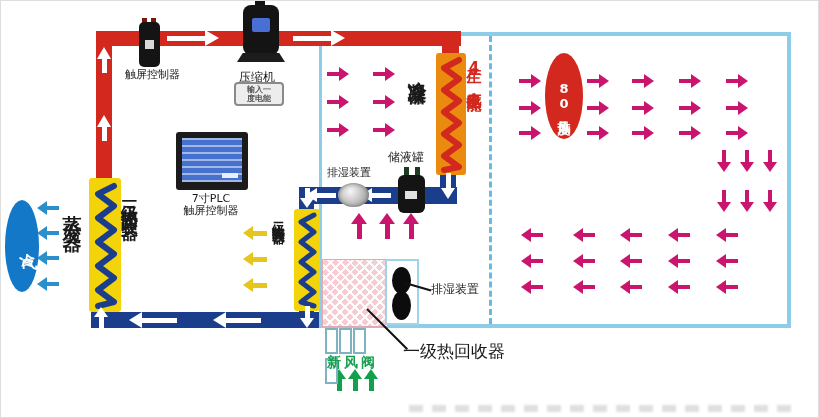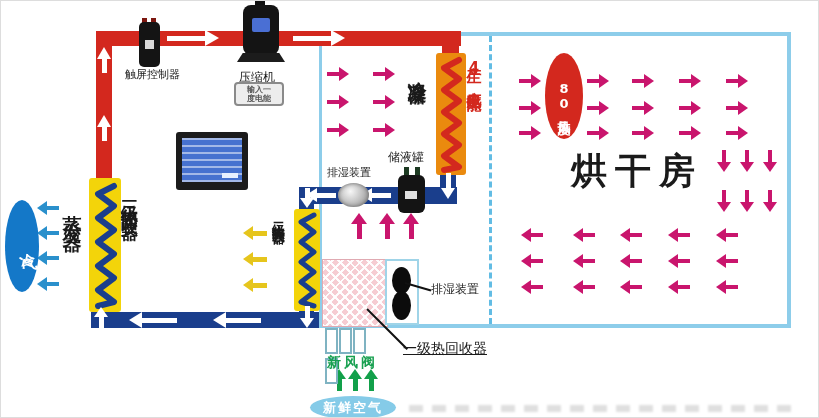--- a/index.html
+++ b/index.html
@@ -371,20 +371,24 @@
   <div class="abs" style="left:233px;top:81px;width:46px;border:2px solid #8a8a8a;border-radius:4px;background:#ededed;padding:1px 0;text-align:center;color:#555;font-weight:bold;font-size:8px;line-height:9px;">
     <div>输入一</div>
     <div>度电能</div>
   </div>
 
   <div class="abs" style="left:175px;top:131px;width:72px;height:58px;background:#1b1b1b;border-radius:3px;">
     <div style="position:absolute;left:6px;top:6px;width:60px;height:44px;background:#4671cf;background-image:repeating-linear-gradient(180deg,rgba(255,255,255,.5) 0 2px,transparent 2px 7px);">
       <div style="position:absolute;right:4px;bottom:4px;width:16px;height:5px;background:#e8f0ff;"></div>
     </div>
   </div>
+  <div class="label" style="left:160px;top:192px;width:100px;text-align:center;font-size:11px;line-height:12px;">
+    <div>7寸PLC</div>
+    <div>触屏控制器</div>
+  </div>
 
   <div class="vtext" style="left:407px;top:66px;font-size:19px;letter-spacing:2px;">冷凝器</div>
   <div class="vtext" style="left:465px;top:54px;font-size:15px;letter-spacing:2px;color:#d3281e;">产生4度电热能</div>
 
   <div class="label" style="left:387px;top:148px;font-size:12px;">储液罐</div>
   <div>
     <div class="abs" style="left:403px;top:166px;width:5px;height:9px;background:#1d3a22;"></div>
     <div class="abs" style="left:414px;top:166px;width:5px;height:9px;background:#1d3a22;"></div>
     <div class="blackbody" style="left:397px;top:174px;width:27px;height:38px;border-radius:6px;"></div>
     <div class="abs" style="left:404px;top:190px;width:12px;height:8px;background:#e0e0e0;"></div>
@@ -392,32 +396,28 @@
   <div class="label" style="left:326px;top:164px;font-size:11px;">排湿装置</div>
   <div class="abs" style="left:337px;top:182px;width:31px;height:24px;border-radius:50%;background:radial-gradient(circle at 40% 35%,#f7f7f7,#b5b5b5 60%,#808080);box-shadow:inset 0 0 4px #666;"></div>
 
   <div class="oval" style="left:4px;top:199px;width:34px;height:92px;background:#1478c8;">
     <span class="label" style="position:static;writing-mode:vertical-rl;text-orientation:upright;color:#fff;font-weight:bold;font-size:15px;letter-spacing:4px;transform:rotate(-18deg);">冷气</span>
   </div>
   <div class="vtext" style="left:62px;top:198px;font-size:19px;letter-spacing:10px;">蒸发器</div>
   <div class="vtext" style="left:120px;top:185px;font-size:17px;letter-spacing:5px;">三级热回收器</div>
   <div class="vtext" style="left:271px;top:211px;font-size:13px;letter-spacing:2px;">二级热回收器</div>
 
-  <div class="label" style="left:570px;top:146px;font-size:36px;font-weight:bold;letter-spacing:8px;">烘干房</div>
   <div class="oval" style="left:544px;top:52px;width:38px;height:86px;background:#d3281e;">
     <span style="writing-mode:vertical-rl;text-orientation:upright;font-size:13px;line-height:1;letter-spacing:0;">80度热风</span>
   </div>
 
   <div class="leader" style="left:404px;top:281px;width:27px;transform:rotate(16deg);"></div>
   <div class="label" style="left:430px;top:280px;font-size:12px;">排湿装置</div>
   <div class="leader" style="left:366px;top:307px;width:57px;transform:rotate(45deg);"></div>
-  <div class="label" style="left:402px;top:339px;font-size:14px;text-decoration:underline;">一级热回收器</div>
+  <div class="label" style="left:402px;top:339px;font-size:17px;">一级热回收器</div>
 
   <div class="abs" style="left:324px;top:327px;width:54px;height:26px;">
     <span class="louver"></span><span class="louver"></span><span class="louver"></span><span class="louver"></span>
   </div>
   <div class="label" style="left:326px;top:353px;font-size:14px;font-weight:bold;color:#18a050;letter-spacing:3px;">新风阀</div>
-  <div class="oval" style="left:309px;top:395px;width:86px;height:23px;background:#85cbe8;font-size:13px;letter-spacing:2px;">
-    <span>新鲜空气</span>
-  </div>
 
   <div id="watermark"></div>
 </div>
 
 </body></html>

